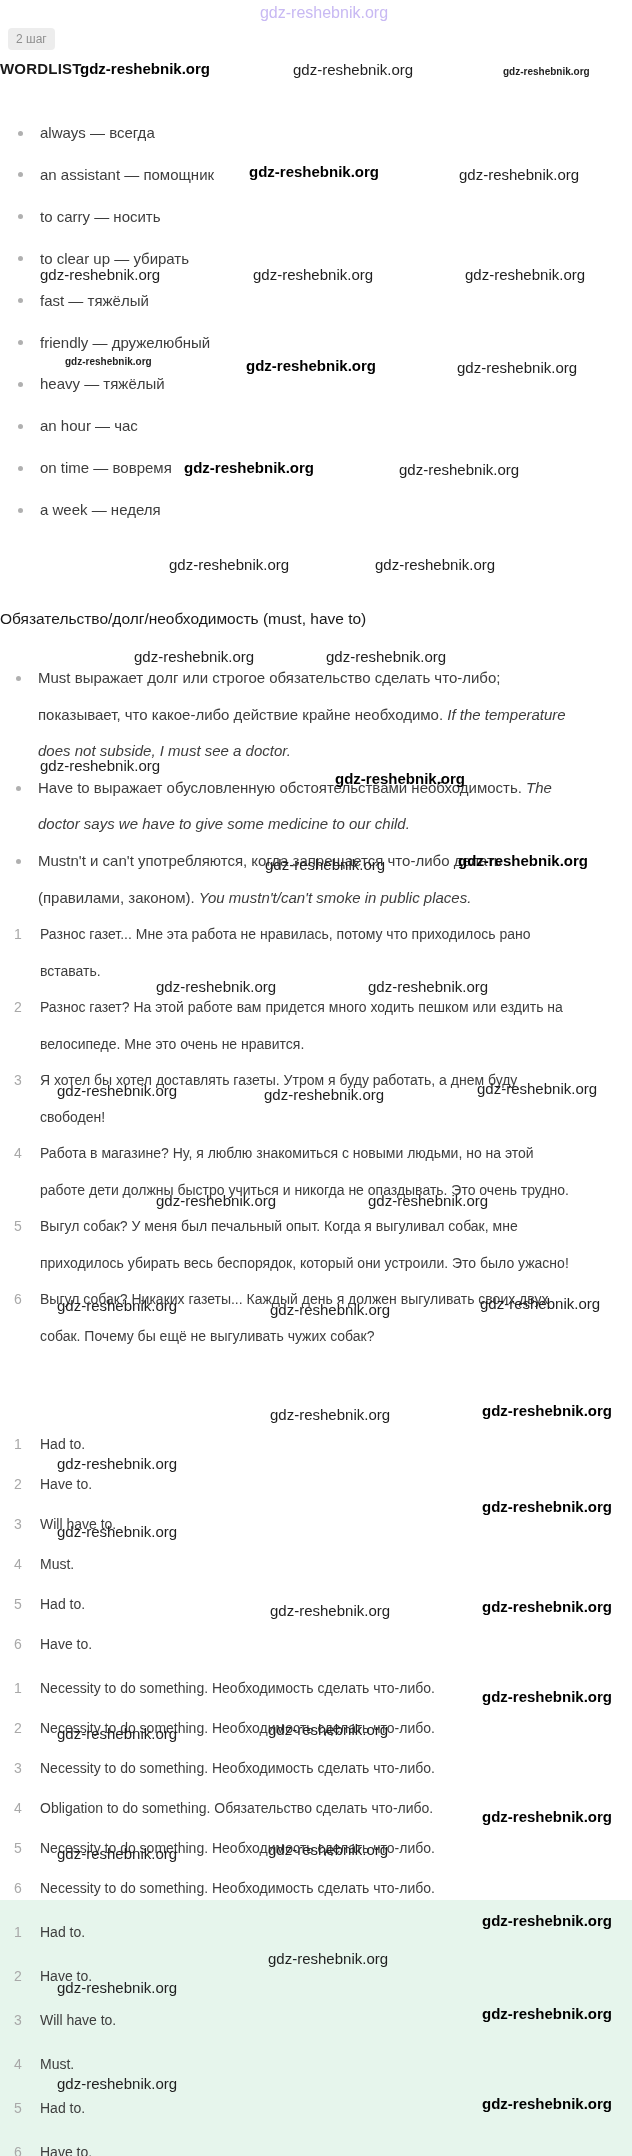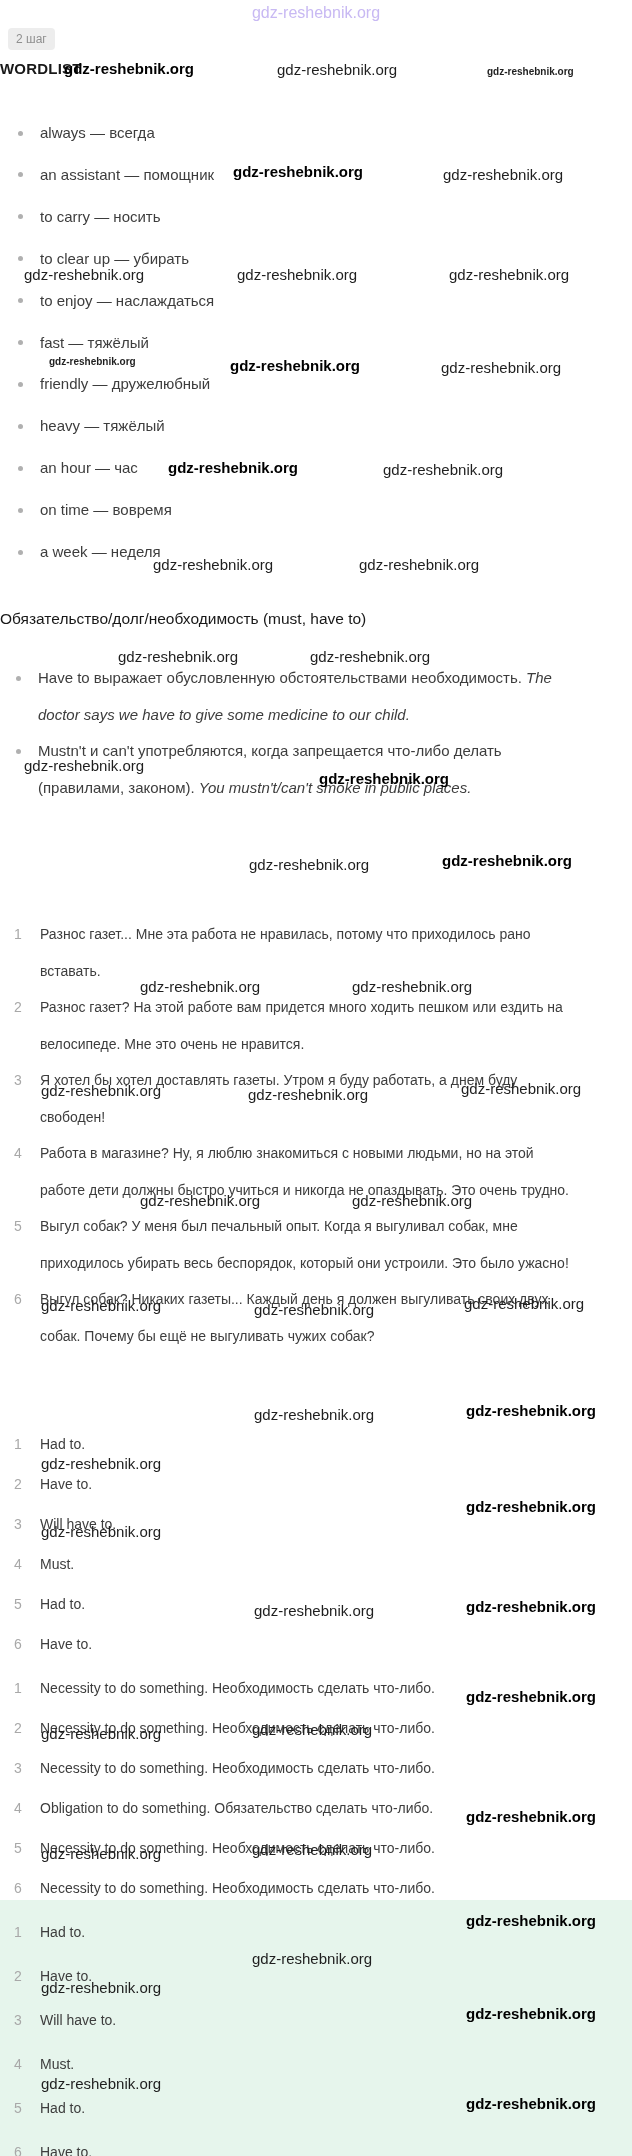--- a/index.html
+++ b/index.html
@@ -6,21 +6,21 @@
   body { background:#ffffff; font-family:"Liberation Sans", sans-serif; }
 
   .page {
     position:relative; width:632px; height:2156px;
     background:#ffffff; color:#3d3d3d; overflow:hidden;
   }
 
   
   .wm {
     position:absolute; font-size:15px; color:#1f1f1f;
-    white-space:nowrap; z-index:6; font-weight:400;
+    white-space:nowrap; z-index:6; font-weight:400;padding-left:16px;
   }
   .wm.b  { font-weight:700; color:#000; }
   .wm.sm { font-size:10px; font-weight:700; }
   .wm.top {
     left:0; top:4px; width:100%; text-align:center;
     color:#c8b9f3; font-weight:500; font-size:16px;
   }
 
   .step-badge {
     position:absolute; left:8px; top:28px;
@@ -91,32 +91,32 @@
 
   <div class="step-badge">2 шаг</div>
 
   <div class="wordlist-title">WORDLIST</div>
 
   <ul class="wordlist">
     <li><span>always — всегда</span></li>
     <li><span>an assistant — помощник</span></li>
     <li><span>to carry — носить</span></li>
     <li><span>to clear up — убирать</span></li>
-    <li><span>to enjoy — наслаждаться</span></li>
     <li><span>fast — тяжёлый</span></li>
     <li><span>friendly — дружелюбный</span></li>
     <li><span>heavy — тяжёлый</span></li>
     <li><span>an hour — час</span></li>
     <li><span>on time — вовремя</span></li>
     <li><span>a week — неделя</span></li>
   </ul>
 
   <div class="grammar-title">Обязательство/долг/необходимость (must, have to)</div>
 
   <ul class="rules">
+    <li><span class="ru">Must выражает долг или строгое обязательство сделать что-либо; показывает, что какое-либо действие крайне необходимо.</span> <span class="en">If the temperature does not subside, I must see a doctor.</span></li>
     <li><span class="ru">Have to выражает обусловленную обстоятельствами необходимость.</span> <span class="en">The doctor says we have to give some medicine to our child.</span></li>
     <li><span class="ru">Mustn't и can't употребляются, когда запрещается что-либо делать (правилами, законом).</span> <span class="en">You mustn't/can't smoke in public places.</span></li>
   </ul>
 
   <ol class="answers answers-explained">
     <li><span>Разнос газет... Мне эта работа не нравилась, потому что приходилось рано вставать.</span></li>
     <li><span>Разнос газет? На этой работе вам придется много ходить пешком или ездить на велосипеде. Мне это очень не нравится.</span></li>
     <li><span>Я хотел бы хотел доставлять газеты. Утром я буду работать, а днем буду свободен!</span></li>
     <li><span>Работа в магазине? Ну, я люблю знакомиться с новыми людьми, но на этой работе дети должны быстро учиться и никогда не опаздывать. Это очень трудно.</span></li>
     <li><span>Выгул собак? У меня был печальный опыт. Когда я выгуливал собак, мне приходилось убирать весь беспорядок, который они устроили. Это было ужасно!</span></li>

